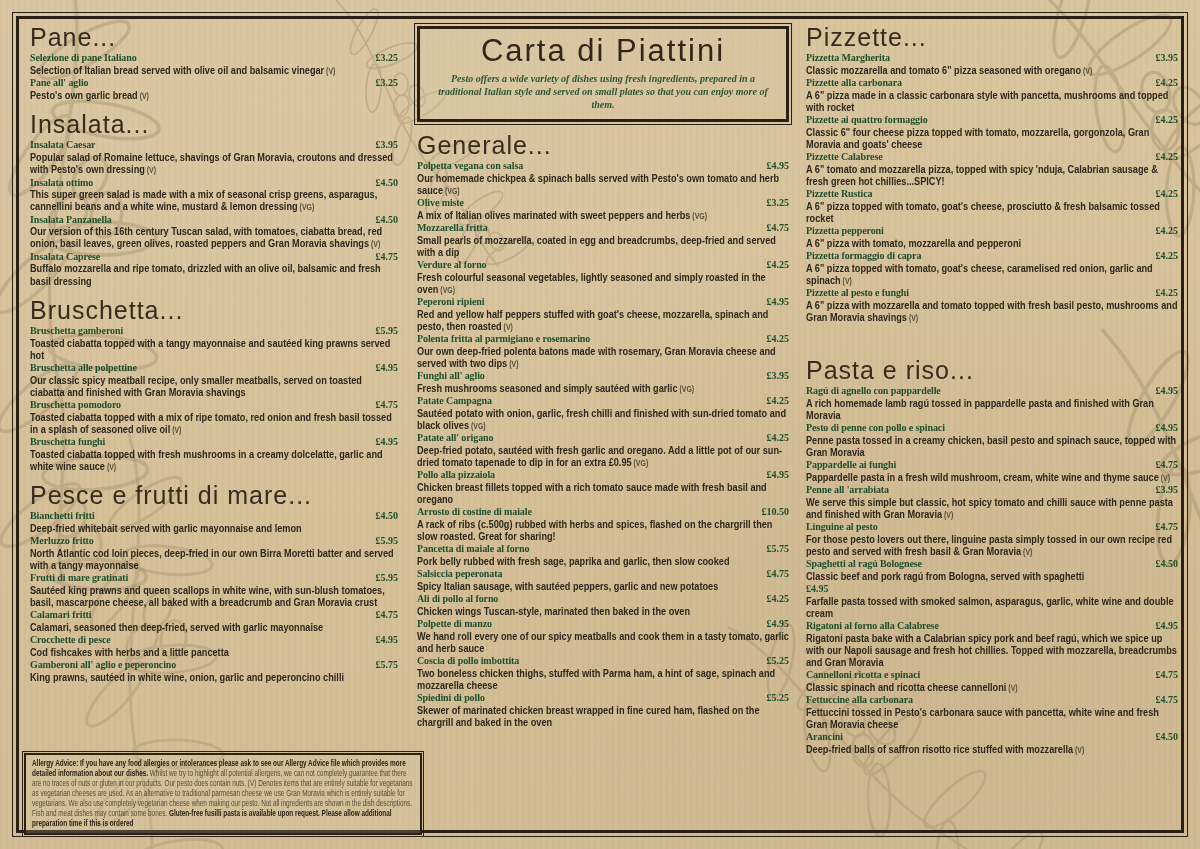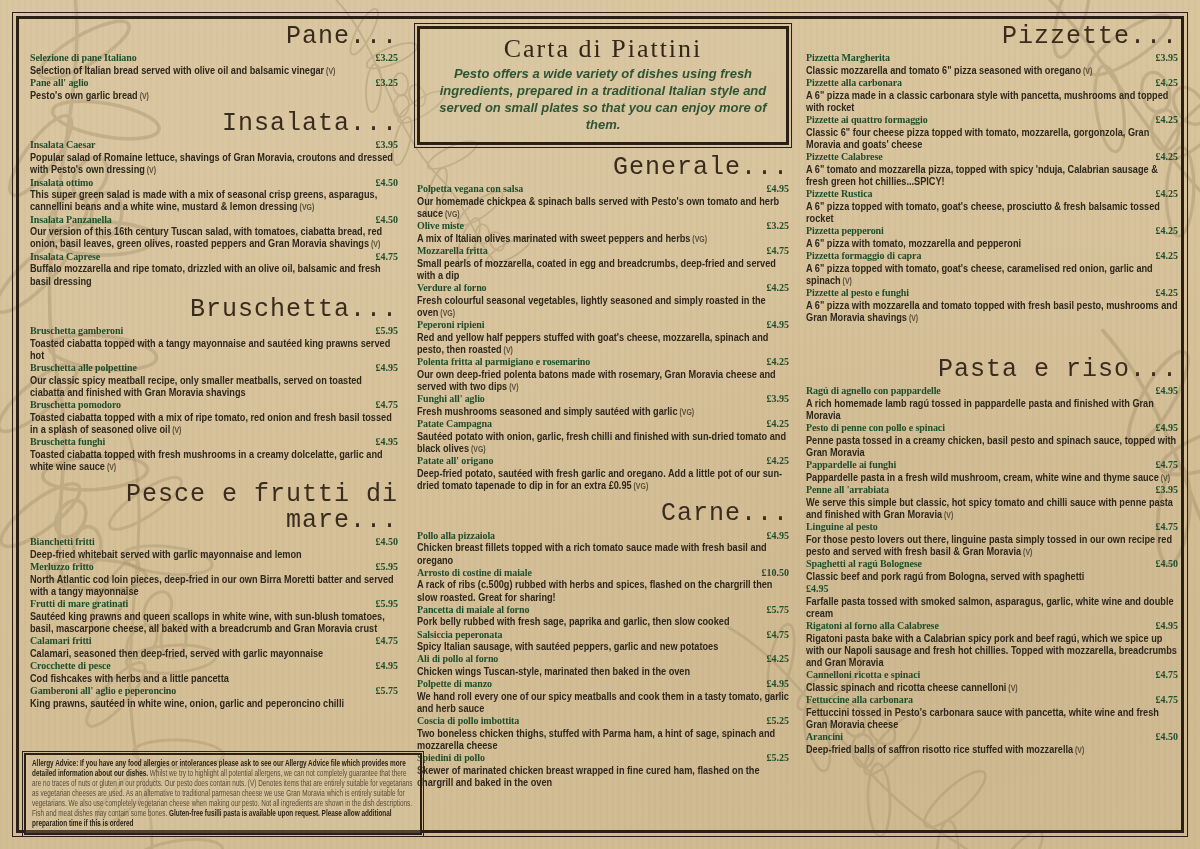--- a/index.html
+++ b/index.html
@@ -13,48 +13,48 @@
     font-family:"Liberation Sans", sans-serif;
   }
   .outer-frame{position:absolute;inset:12px;border:1.5px solid #2b2015;pointer-events:none;}
   .inner-frame{position:absolute;inset:16px;border:3px solid #2b2015;pointer-events:none;}
   .deco{position:absolute;left:0;top:0;pointer-events:none;}
   .col{position:absolute;top:24px;}
   .col-left{left:30px;width:368px;}
   .col-mid{left:417px;width:372px;}
   .col-right{left:806px;width:372px;}
   .script-heading{
-    font-family:Liberation Mono, monospace;
+    font-family:Liberation Sans, sans-serif;
     font-size:25px;font-weight:400;color:#392b1d;letter-spacing:1px;
-    margin:10px 0 3px 0;line-height:1.05;text-align:right;
+    margin:10px 0 3px 0;line-height:1.05;
   }
   .menu-section:first-child .script-heading{margin-top:0;}
   .col-right .menu-section + .menu-section .script-heading{margin-top:34px;}
   .menu-item{margin:0 0 2px 0;}
   .item-row{display:flex;justify-content:space-between;align-items:baseline;gap:6px;line-height:1.08;}
   .item-name{font-family:"Liberation Serif", serif;font-weight:700;font-size:10px;
     color:#1e4e2b;letter-spacing:-0.1px;white-space:nowrap;}
   .item-price{font-family:"Liberation Serif", serif;font-weight:700;font-size:10px;
     color:#1e4e2b;white-space:nowrap;}
   .item-desc{
     margin:0;font-weight:700;font-size:11.2px;line-height:1.08;color:#2e271c;
     width:122%;transform:scaleX(0.82);transform-origin:0 0;letter-spacing:0;
   }
   .diet-tag{font-size:8.5px;font-weight:700;color:#5a4f3a;}
   .header-box{
     border:3px solid #2b2015;outline:1px solid #2b2015;outline-offset:2px;
     padding:6px 10px 8px 10px;text-align:center;margin:2px 0 10px 0;background:rgba(221,203,168,0.25);
   }
   .menu-title{
-    font-family:Liberation Serif, serif;
-    font-size:26px;font-weight:400;color:#35261a;margin:0 0 4px 0;line-height:1.05;letter-spacing:2px;
+    font-family:Liberation Sans, sans-serif;
+    font-size:31px;font-weight:400;color:#35261a;margin:0 0 4px 0;line-height:1.05;letter-spacing:2px;
   }
   .menu-subtitle{
-    margin:0;font-family:Liberation Sans, sans-serif;font-style:italic;font-weight:700;
-    font-size:13px;line-height:1.3;color:#2d5534;
+    margin:0;font-family:Liberation Serif, serif;font-style:italic;font-weight:700;
+    font-size:10px;line-height:1.3;color:#2d5534;
   }
   .allergy-box{
     position:absolute;left:24px;bottom:14px;width:382px;
     border:2px solid #2b2015;outline:1px solid #2b2015;outline-offset:1px;
     padding:4px 6px;background:rgba(221,203,168,0.2);
   }
   .allergy-text{
     margin:0;font-size:8.2px;line-height:1.22;color:#4a4030;font-weight:700;
     width:128%;transform:scaleX(0.78);transform-origin:0 0;
   }
@@ -291,21 +291,20 @@
           </div>
           <div class="menu-item">
             <div class="item-row">
               <span class="item-name">Patate all' origano</span>
               <span class="item-price">£4.25</span>
             </div>
             <p class="item-desc">Deep-fried potato, sautéed with fresh garlic and oregano. Add a little pot of our sun-dried tomato tapenade to dip in for an extra £0.95<span class="diet-tag"> (VG)</span></p>
           </div>
         </section>
         <section class="menu-section">
-          <h2 class="script-heading">Carne...</h2>
           <div class="menu-item">
             <div class="item-row">
               <span class="item-name">Pollo alla pizzaiola</span>
               <span class="item-price">£4.95</span>
             </div>
             <p class="item-desc">Chicken breast fillets topped with a rich tomato sauce made with fresh basil and oregano</p>
           </div>
           <div class="menu-item">
             <div class="item-row">
               <span class="item-name">Arrosto di costine di maiale</span>

